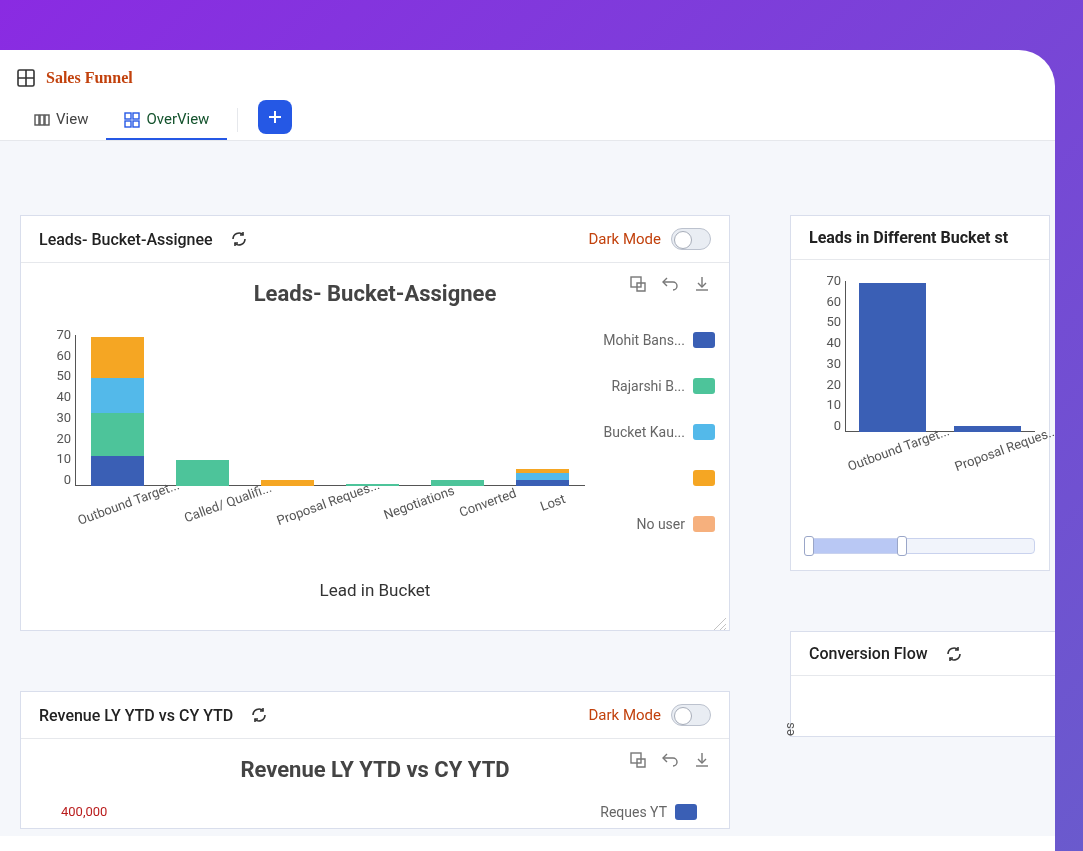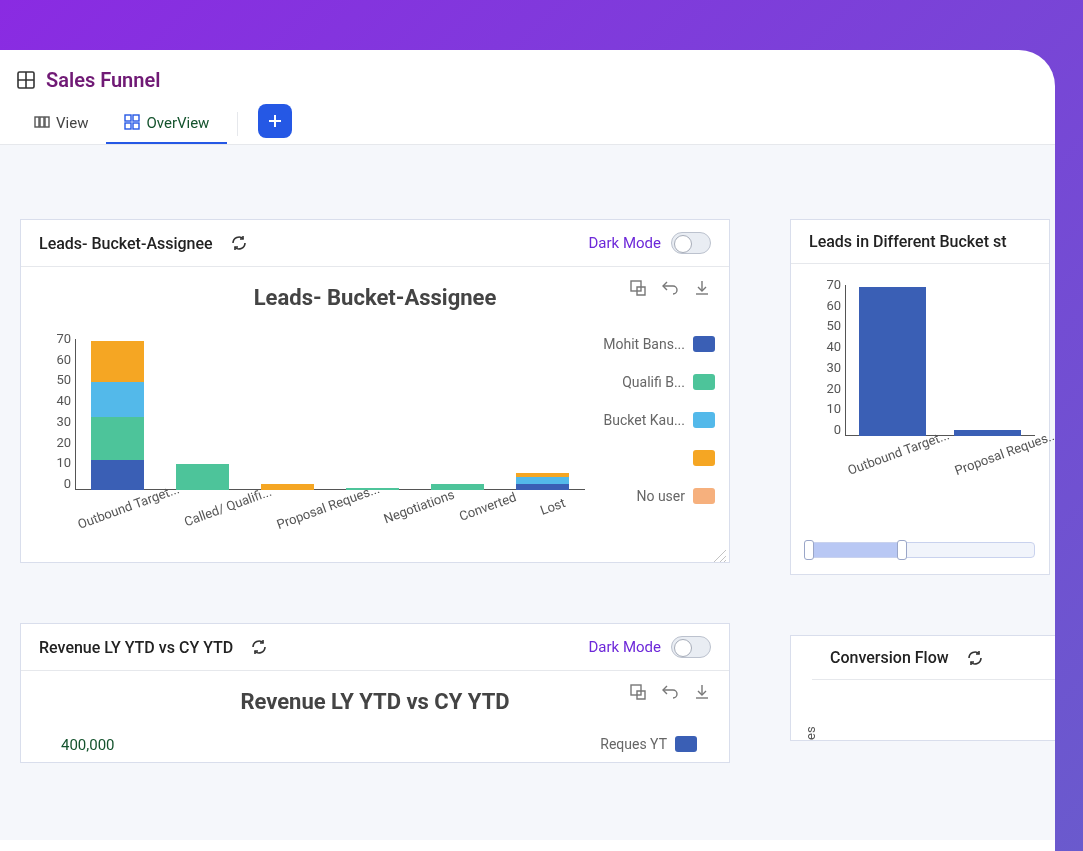--- a/index.html
+++ b/index.html
@@ -25,34 +25,35 @@
     padding: 18px 16px 8px 16px;
     display: flex;
     align-items: center;
     gap: 10px;
   }
   .grid-icon {
     width: 20px; height: 20px;
     display: inline-block;
   }
   .page-title {
-    font-size: 20px;
+    font-size: 16px;
     font-weight: 600;
-    color: #701a75;
+    color: #c2410c;
+    font-family: Liberation Serif, serif;
   }
   .tabs {
     display: flex;
     align-items: center;
     padding: 4px 16px 0 16px;
     border-bottom: 1px solid #e6e8ec;
     gap: 0;
   }
   .tab {
     display: flex;
-    align-items: flex-start;
+    align-items: flex-end;
     gap: 6px;
     padding: 10px 18px;
     font-size: 15px;
     color: #444;
     cursor: pointer;
     border-bottom: 2px solid transparent;
   }
   .tab.active {
     color: #14532d;
     border-bottom-color: #2558e5;
@@ -96,21 +97,21 @@
     display: flex;
     align-items: center;
     padding: 12px 18px;
     border-bottom: 1px solid #e6e8ec;
     font-size: 16px;
     color: #222;
   }
   .card-header .title { flex: 0 0 auto; font-weight: 500; }
   .refresh-icon { margin-left: 18px; width: 16px; height: 16px; cursor: pointer; }
   .spacer { flex: 1; }
-  .darkmode-label { font-size: 15px; color: #6d28d9; margin-right: 10px; }
+  .darkmode-label { font-size: 15px; color: #c2410c; margin-right: 10px; }
   .toggle {
     width: 40px; height: 22px;
     border-radius: 12px;
     border: 1px solid #bcc2ce;
     background: #e9edf3;
     position: relative;
     cursor: pointer;
   }
   .toggle::after {
     content: "";
@@ -217,21 +218,21 @@
   .x-axis-title {
     text-align: center;
     font-size: 17px;
     color: #333;
     margin-top: 48px;
   }
   .legend {
     flex: 0 0 130px;
     display: flex;
     flex-direction: column;
-    gap: 22px;
+    gap: 30px;
     padding-left: 10px;
     padding-top: 4px;
     font-size: 14px;
     color: #666;
   }
   .legend .lrow { display: flex; align-items: center; gap: 8px; justify-content: flex-end; }
   .legend .lrow .ltxt { text-align: right; white-space: nowrap; overflow: hidden; text-overflow: ellipsis; max-width: 92px; }
   .swatch { width: 22px; height: 16px; border-radius: 3px; flex: 0 0 22px; }
   .resize-handle {
     position: absolute;
@@ -251,21 +252,21 @@
     position: absolute;
     top: -3px; bottom: -3px;
     width: 10px;
     background: #fff;
     border: 1px solid #9aa6c8;
     border-radius: 3px;
   }
   .slider-track .handle.h1 { left: -2px; }
   .slider-track .handle.h2 { left: 40%; }
   .card.cutoff .chart-area { padding-bottom: 8px; }
-  .rev-y { font-size: 15px; color: #14532d; padding-left: 26px; }
+  .rev-y { font-size: 13px; color: #b91c1c; padding-left: 26px; }
 </style>
 </head>
 <body>
 
 <div class="app-frame">
 
   <div class="header">
     <span class="grid-icon">
       <svg viewBox="0 0 20 20" fill="none" stroke="#333" stroke-width="1.6">
         <rect x="2" y="2" width="16" height="16" rx="1.5"></rect>
@@ -402,37 +403,38 @@
                   <div class="xl"><span>Converted</span></div>
                   <div class="xl"><span>Lost</span></div>
                 </div>
             </div>
             <div class="legend">
               <div class="lrow">
                   <span class="ltxt">Mohit Bans...</span>
                   <span class="swatch" style="background:#3a5fb5"></span>
                 </div>
               <div class="lrow">
-                  <span class="ltxt">Qualifi B...</span>
+                  <span class="ltxt">Rajarshi B...</span>
                   <span class="swatch" style="background:#4dc49a"></span>
                 </div>
               <div class="lrow">
                   <span class="ltxt">Bucket Kau...</span>
                   <span class="swatch" style="background:#53b9ea"></span>
                 </div>
               <div class="lrow">
                   <span class="ltxt">&nbsp;</span>
                   <span class="swatch" style="background:#f5a623"></span>
                 </div>
               <div class="lrow">
                   <span class="ltxt">No user</span>
                   <span class="swatch" style="background:#f6b07d"></span>
                 </div>
             </div>
           </div>
+          <div class="x-axis-title">Lead in Bucket</div>
           <div class="resize-handle">
             <svg viewBox="0 0 12 12">
                 <path d="M12 0L0 12M12 6L6 12M12 10L10 12" stroke="#888" stroke-width="1"></path>
               </svg>
           </div>
         </div>
       </div>
 
       <div class="card cutoff">
         <div class="card-header">
@@ -474,21 +476,21 @@
           </div>
         </div>
       </div>
 
     </div>
 
     <div class="col-right">
 
       <div class="card" style="width:260px;">
         <div class="card-header">
-          <span class="title" style="white-space:nowrap;">Leads in Different Bucket st</span>
+          <span class="title" style="white-space:nowrap;font-weight:bold;">Leads in Different Bucket st</span>
         </div>
         <div class="chart-area" style="padding-bottom:16px;">
           <div class="plot" style="height:200px;" id="plot2">
             <div class="y-axis" id="yaxis2">
                 <span>70</span>
                 <span>60</span>
                 <span>50</span>
                 <span>40</span>
                 <span>30</span>
                 <span>20</span>
@@ -517,21 +519,21 @@
               </div>
           </div>
           <div style="height:40px;"></div>
           <div class="slider-track">
             <div class="handle h1"></div>
             <div class="handle h2"></div>
           </div>
         </div>
       </div>
 
-      <div class="card" style="width:291px;padding-left:21px;">
+      <div class="card" style="width:291px;">
         <div class="card-header">
           <span class="title">Conversion Flow</span>
           <span class="refresh-icon">
             <svg viewBox="0 0 16 16" fill="none" stroke="#333" stroke-width="1.6">
                 <path d="M2 8a6 6 0 0 1 10.2-4.2M14 8a6 6 0 0 1-10.2 4.2"></path>
                 <path d="M12 1v3h-3M4 15v-3h3"></path>
               </svg>
           </span>
         </div>
         <div class="chart-area" style="height:60px;">

